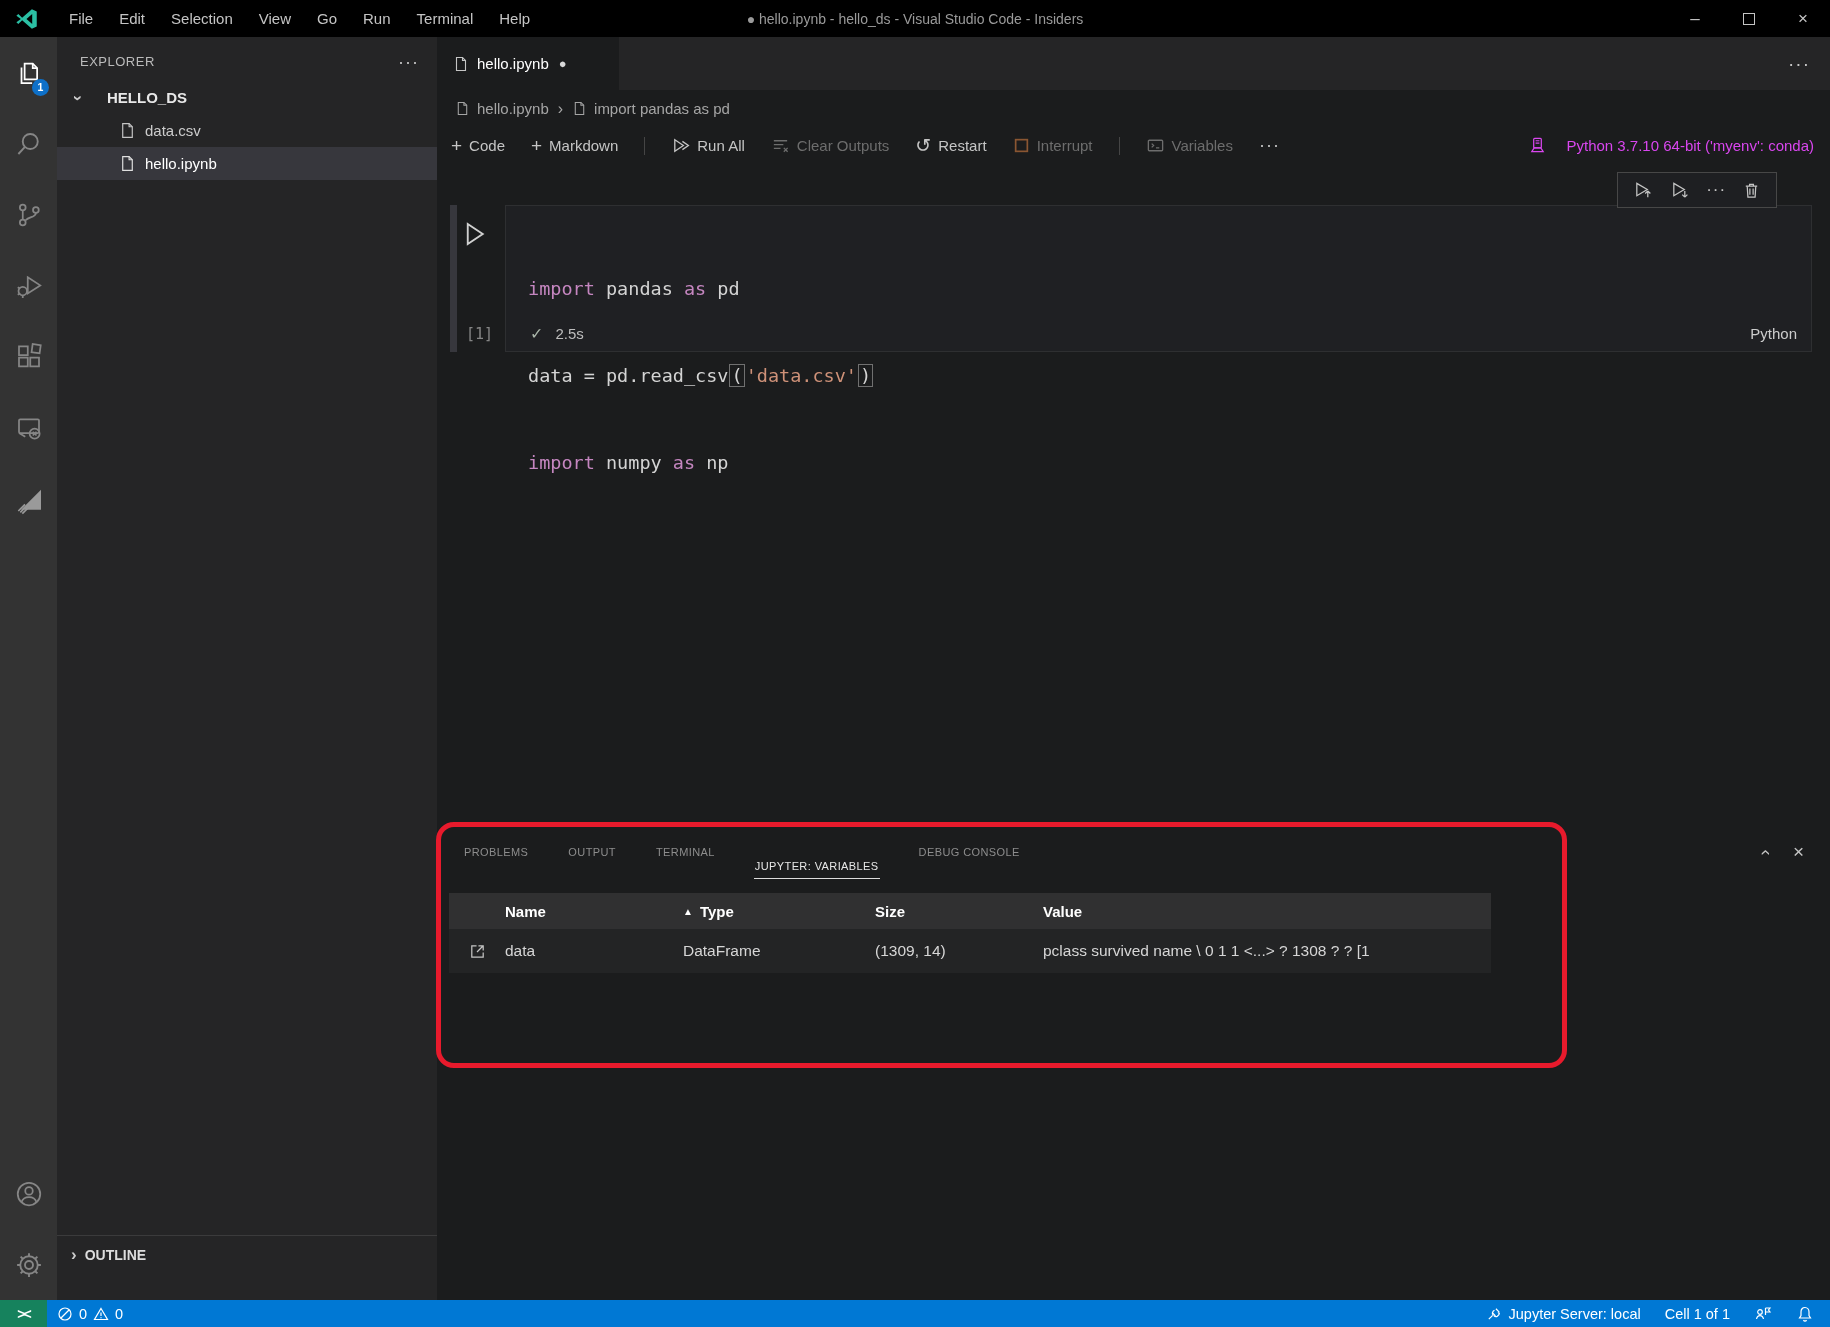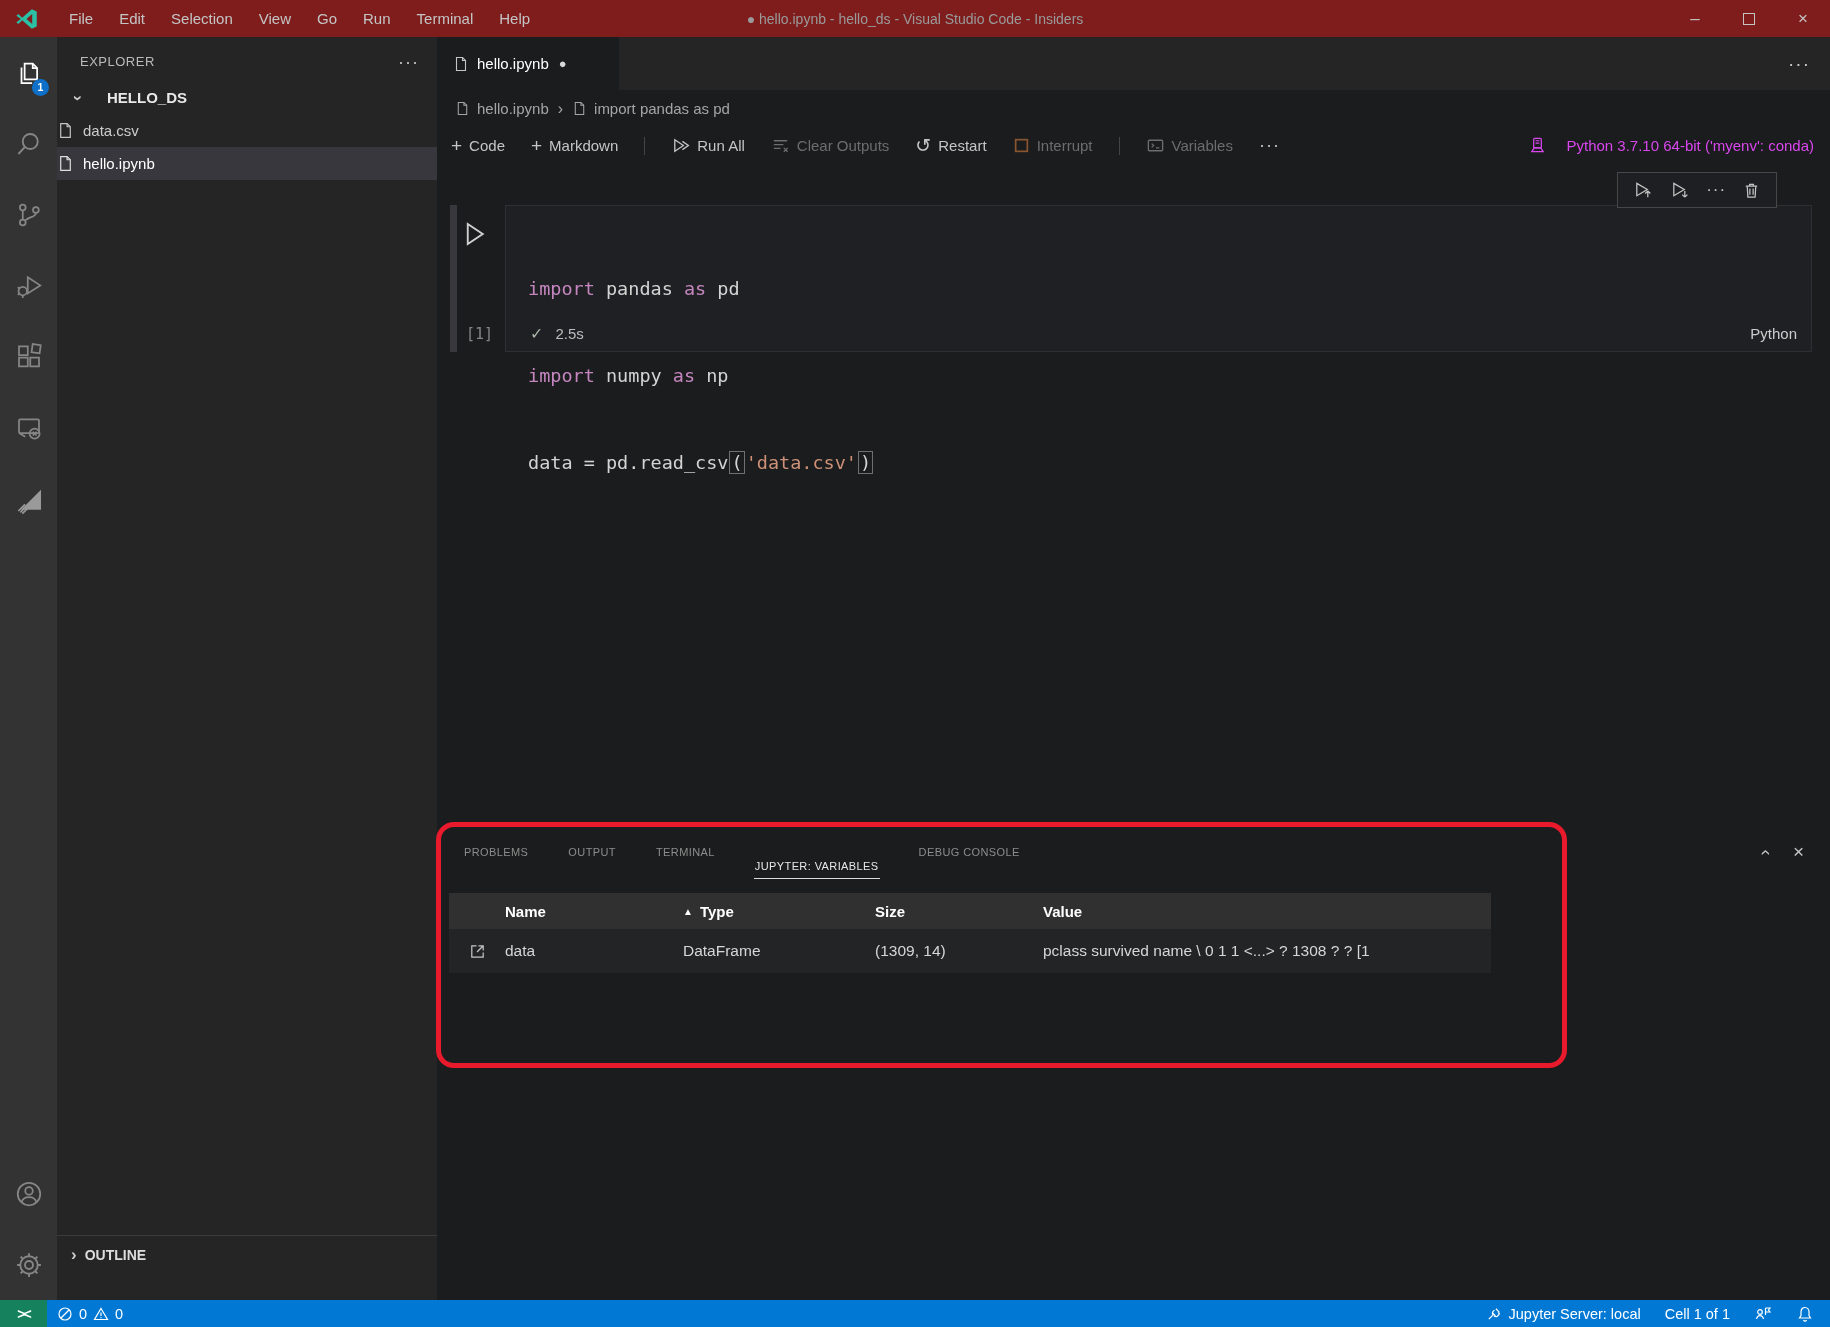--- a/index.html
+++ b/index.html
@@ -1,21 +1,21 @@
 <!DOCTYPE html>
 <html><head>
 <meta charset="utf-8">
 <style>
   * { margin:0; padding:0; box-sizing:border-box; }
   html,body { width:1830px; height:1327px; background:#1b1c1d; overflow:hidden;
               font-family:"Liberation Sans", sans-serif; }
   .app { position:relative; width:1830px; height:1327px; background:#1b1c1d; color:#cccccc; }
 
   
-  .titlebar { position:absolute; left:0; top:0; width:1830px; height:37px; background:#7f1d1d;
+  .titlebar { position:absolute; left:0; top:0; width:1830px; height:37px; background:#000000;
               display:flex; align-items:center; }
   .vscode-logo { width:30px; height:26px; margin:0 14px 0 12px; }
   .menu-item { padding:0 13px; font-size:15px; color:#c5c5c5; height:37px; line-height:37px; }
   .window-title { position:absolute; left:50%; transform:translateX(-50%); font-size:14px; color:#9a9a9a; white-space:nowrap; }
   .win-controls { position:absolute; right:0; top:0; height:37px; display:flex; }
   .win-btn { width:54px; height:37px; display:flex; align-items:center; justify-content:center; color:#c5c5c5; font-size:17px; }
   .maximize-box { width:12px; height:12px; border:1.4px solid #c5c5c5; }
 
   
   .activitybar { position:absolute; left:0; top:37px; width:57px; height:1263px; background:#333333;
@@ -26,21 +26,21 @@
                background:#0e70c8; color:#fff; font-size:10.5px; line-height:17px; text-align:center; font-weight:bold; }
   .act-bottom { margin-top:auto; }
 
   
   .sidebar { position:absolute; left:57px; top:37px; width:380px; height:1263px; background:#252526; }
   .sb-header { display:flex; align-items:center; justify-content:space-between; padding:17px 18px 12px 23px; }
   .sb-title { font-size:13px; letter-spacing:.5px; color:#bbbbbb; }
   .sb-more { color:#c5c5c5; font-size:18px; letter-spacing:1px; line-height:10px; }
   .tree-row { height:33px; display:flex; align-items:center; font-size:15px; color:#cccccc; cursor:default; }
   .tree-row.folder { font-weight:bold; color:#e8e8e8; padding-left:12px;gap:20px; }
-  .tree-row.file { }
+  .tree-row.file { padding-left:62px; }
   .tree-row.selected { background:#37373d; color:#ffffff; }
   .twisty { display:inline-block; transform:rotate(90deg); font-size:17px; color:#cccccc; width:18px; text-align:center; }
   .file-ic { width:17px; height:17px; margin-right:9px; flex:0 0 auto; }
   .outline-row { position:absolute; left:0; bottom:27px; width:380px; height:38px; border-top:1px solid rgba(128,128,128,.25);
                  display:flex; align-items:center; padding-left:14px; font-weight:bold; font-size:14px; color:#dddddd; }
   .outline-row .chev { font-size:17px; margin-right:8px; color:#cccccc; }
 
   
   .tabstrip { position:absolute; left:437px; top:37px; width:1393px; height:53px; background:#252526; display:flex; }
   .tab { width:182px; height:53px; background:#1b1c1d; display:flex; align-items:center; padding:0 12px 0 16px; }
@@ -328,22 +328,22 @@
   <div class="focusbar"></div>
   <div class="run-btn">
     <svg width="30" height="30" viewBox="0 0 24 24" fill="none" stroke="currentColor" stroke-width="1.5">
       <path d="M7 4 L19 12 L7 20 Z"></path>
     </svg>
   </div>
 
   <div class="cell">
     <div class="code">
       <div><span class="tok-kw">import</span><span class="tok-id"> pandas </span><span class="tok-kw">as</span><span class="tok-id"> pd</span></div>
+      <div><span class="tok-id">data = pd.read_csv</span><span class="tok-br">(</span><span class="tok-str">'data.csv'</span><span class="tok-br">)</span></div>
       <div><span class="tok-kw">import</span><span class="tok-id"> numpy </span><span class="tok-kw">as</span><span class="tok-id"> np</span></div>
-      <div><span class="tok-id">data = pd.read_csv</span><span class="tok-br">(</span><span class="tok-str">'data.csv'</span><span class="tok-br">)</span></div>
     </div>
     <div class="cell-status">
       <span class="exec-count">[1]</span>
       <span class="status-check">✓</span>
       <span class="status-dur">2.5s</span>
       <span class="cell-lang">Python</span>
     </div>
   </div>
 
   <div class="cell-toolbar">

